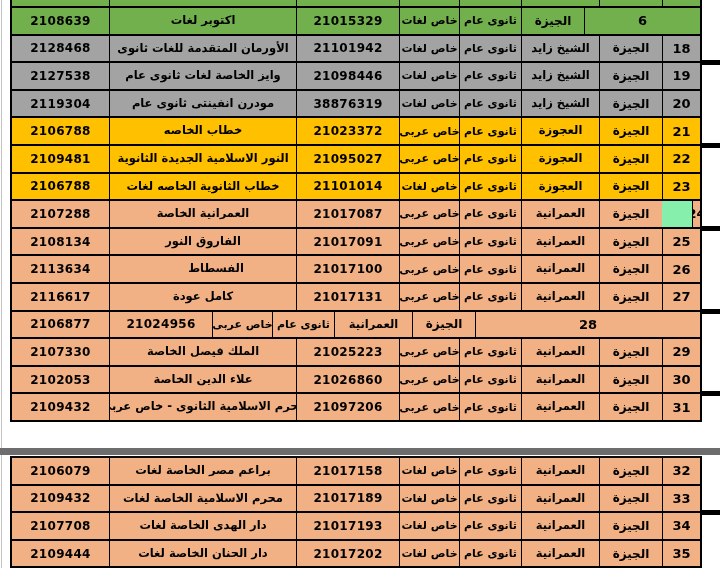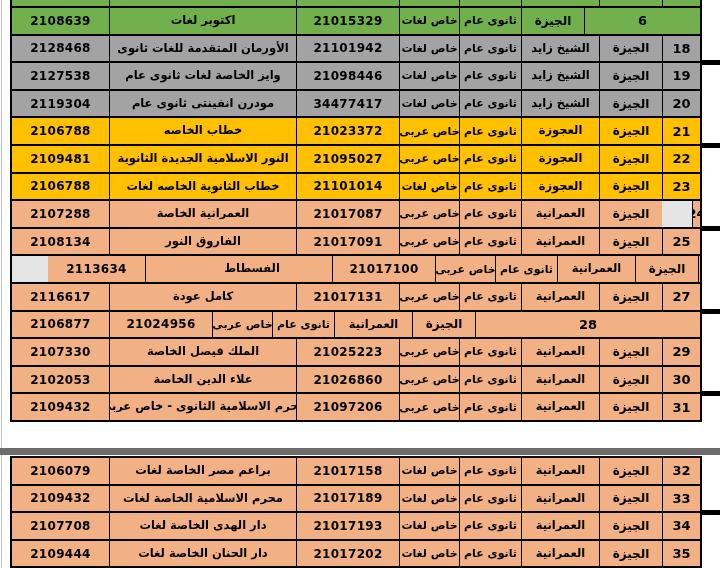--- a/index.html
+++ b/index.html
@@ -3,21 +3,21 @@
 <meta charset="utf-8">
 <style>
   html,body { margin:0; padding:0; }
   .page {
     position:relative; width:720px; height:568px; background:#ffffff;
     overflow:hidden; font-family:"DejaVu Sans", sans-serif; color:#000;
   }
   .scan-edge { position:absolute; left:1px; top:0; width:1px; height:100%; background:#c2c2c2; }
   .tbl {
     position:absolute; left:10px; width:692px; box-sizing:border-box;
-    border-left:2.5px solid #000; border-right:2.5px solid #000; background:#e5e5e5;
+    border-left:2.5px solid #000; border-right:2.5px solid #000; background:#86efac;
   }
   #tbl-page1 { top:0; }
   #tbl-page2 { top:456px; border-top:2.2px solid #0a0a0a; }
   .sliver { display:flex; height:6px; border-bottom:2.2px solid #000; }
   .row {
     display:flex; height:25.6px; border-bottom:2.2px solid #000;
     position:relative; align-items:stretch;
   }
   .row:last-child { border-bottom-width:2.2px; }
   .cell {
@@ -83,21 +83,21 @@
         <div class="cell c-code2" style="background: rgb(163, 163, 163);">21098446</div>
         <div class="cell c-type" style="background: rgb(163, 163, 163);">خاص لغات</div>
         <div class="cell c-level" style="background: rgb(163, 163, 163);">ثانوى عام</div>
         <div class="cell c-district" style="background: rgb(163, 163, 163);">الشيخ زايد</div>
         <div class="cell c-gov" style="background: rgb(163, 163, 163);">الجيزة</div>
         <div class="cell c-num" style="background: rgb(163, 163, 163);">19</div>
       </div>
       <div class="row">
         <div class="cell c-code1" style="background: rgb(163, 163, 163);">2119304</div>
         <div class="cell c-name" style="background: rgb(163, 163, 163);">مودرن انفينتى ثانوى عام</div>
-        <div class="cell c-code2" style="background: rgb(163, 163, 163);">34477417</div>
+        <div class="cell c-code2" style="background: rgb(163, 163, 163);">38876319</div>
         <div class="cell c-type" style="background: rgb(163, 163, 163);">خاص لغات</div>
         <div class="cell c-level" style="background: rgb(163, 163, 163);">ثانوى عام</div>
         <div class="cell c-district" style="background: rgb(163, 163, 163);">الشيخ زايد</div>
         <div class="cell c-gov" style="background: rgb(163, 163, 163);">الجيزة</div>
         <div class="cell c-num" style="background: rgb(163, 163, 163);">20</div>
       </div>
       <div class="row tick">
         <div class="cell c-code1" style="background: rgb(255, 192, 0);">2106788</div>
         <div class="cell c-name" style="background: rgb(255, 192, 0); text-align: right;">خطاب الخاصه</div>
         <div class="cell c-code2" style="background: rgb(255, 192, 0);">21023372</div>
@@ -141,21 +141,21 @@
         <div class="cell c-code1" style="background: rgb(242, 177, 132);">2108134</div>
         <div class="cell c-name" style="background: rgb(242, 177, 132);">الفاروق النور</div>
         <div class="cell c-code2" style="background: rgb(242, 177, 132);">21017091</div>
         <div class="cell c-type" style="background: rgb(242, 177, 132);">خاص عربى</div>
         <div class="cell c-level" style="background: rgb(242, 177, 132);">ثانوى عام</div>
         <div class="cell c-district" style="background: rgb(242, 177, 132);">العمرانية</div>
         <div class="cell c-gov" style="background: rgb(242, 177, 132);">الجيزة</div>
         <div class="cell c-num" style="background: rgb(242, 177, 132);">25</div>
       </div>
       <div class="row">
-        <div class="cell c-code1" style="background: rgb(242, 177, 132); margin-left: 36px;">2113634</div>
+        <div class="cell c-code1" style="background: rgb(242, 177, 132);">2113634</div>
         <div class="cell c-name" style="background: rgb(242, 177, 132); padding-left: 26px;">الفسطاط</div>
         <div class="cell c-code2" style="background: rgb(242, 177, 132);">21017100</div>
         <div class="cell c-type" style="background: rgb(242, 177, 132);">خاص عربى</div>
         <div class="cell c-level" style="background: rgb(242, 177, 132);">ثانوى عام</div>
         <div class="cell c-district" style="background: rgb(242, 177, 132);">العمرانية</div>
         <div class="cell c-gov" style="background: rgb(242, 177, 132);">الجيزة</div>
         <div class="cell c-num" style="background: rgb(242, 177, 132);">26</div>
       </div>
       <div class="row tick">
         <div class="cell c-code1" style="background: rgb(242, 177, 132);">2116617</div>

